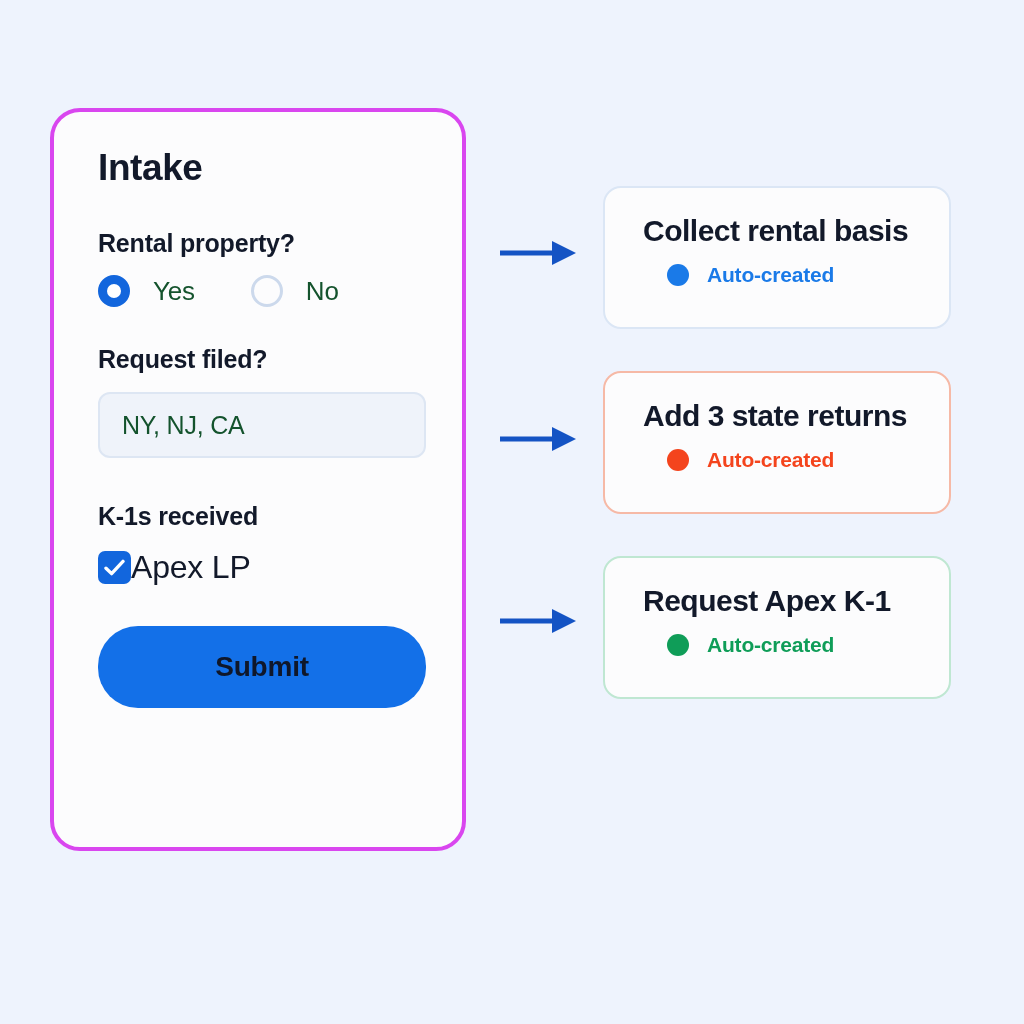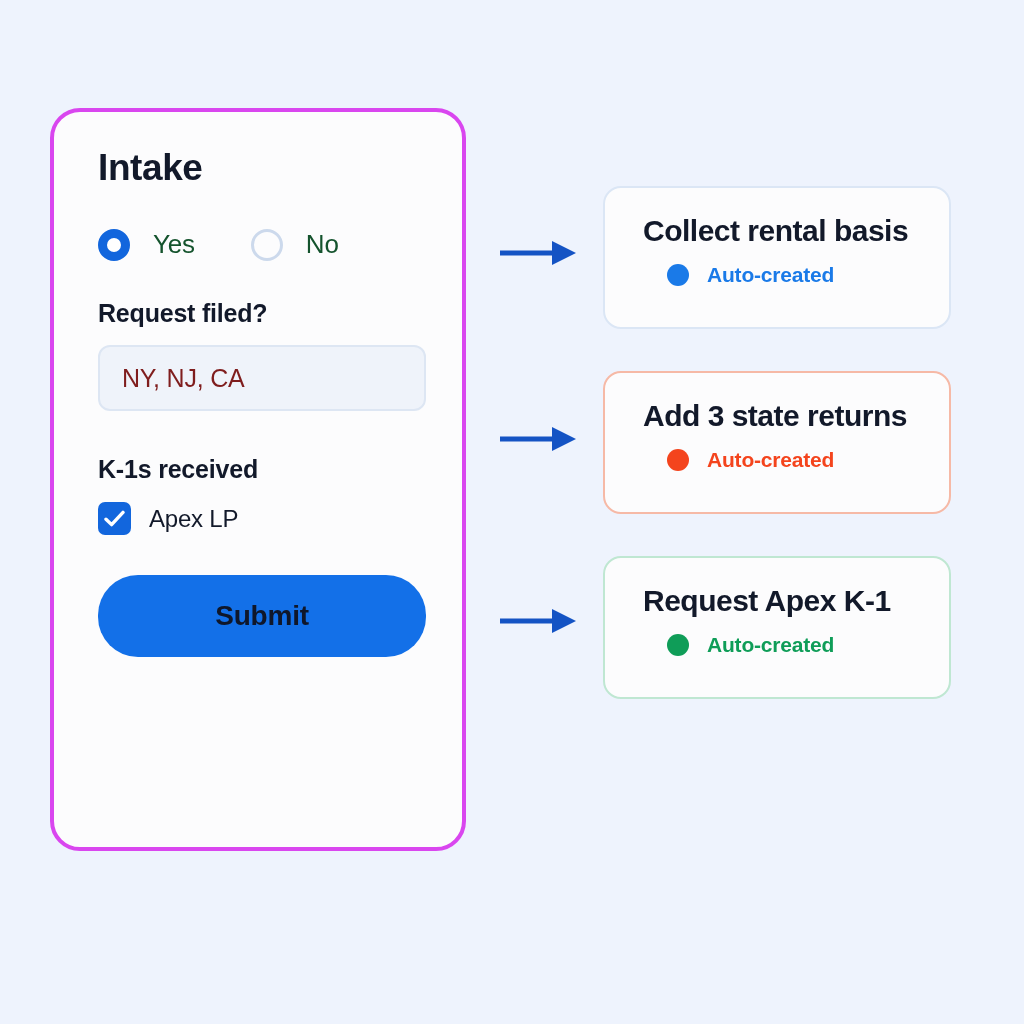--- a/index.html
+++ b/index.html
@@ -99,21 +99,21 @@
   
   .text-input {
     width: 100%;
     height: 66px;
     box-sizing: border-box;
     background: #eff3fa;
     border: 2px solid #dde6f3;
     border-radius: 12px;
     font-family: "Liberation Sans", sans-serif;
     font-size: 25px;
-    color: #7f1d1d;
+    color: #14532d;
     padding: 0 22px;
     letter-spacing: -0.2px;
     outline: none;
     margin-bottom: 44px;
     display: block;
   }
 
   
   .check-row {
     display: flex;
@@ -123,23 +123,22 @@
   .check-mark {
     width: 33px;
     height: 33px;
     border-radius: 7px;
     background: #1266dd;
     flex: 0 0 auto;
     position: relative;
   }
   .check-mark svg { position: absolute; left: 6px; top: 7px; }
   .check-text {
-    font-size: 24px;
+    font-size: 32px;
     color: #12192a;
-    margin-left: 18px;
     letter-spacing: -0.2px;
     text-align: center;
   }
 
   
   .submit-btn {
     width: 100%;
     height: 82px;
     border: none;
     border-radius: 40px;
@@ -215,20 +214,21 @@
 </head>
 <body>
 
 <div class="stage">
 
   <div class="form-card">
     <div class="form-inner">
 
       <div class="form-title">Intake</div>
 
+      <div class="field-label">Rental property?</div>
 
       <div class="radio-row">
         <div class="radio-opt">
           <span class="radio-mark on"></span>
           <span class="radio-text">Yes</span>
         </div>
         <div class="radio-opt">
           <span class="radio-mark off"></span>
           <span class="radio-text">No</span>
         </div>

